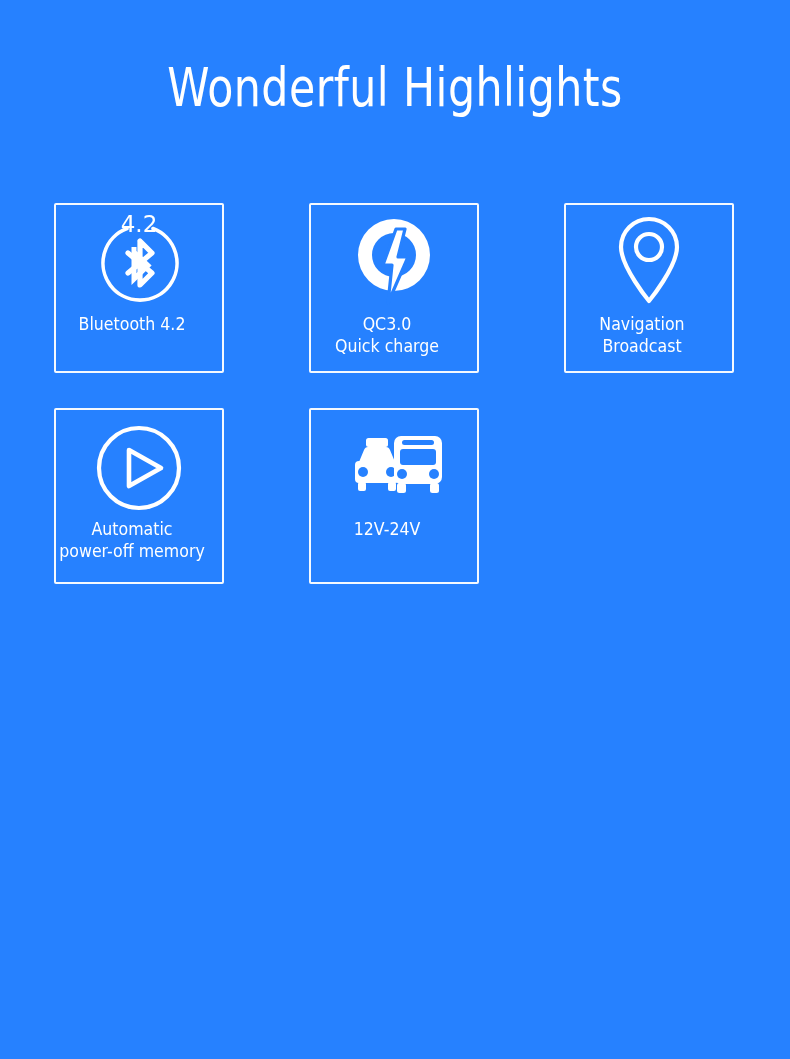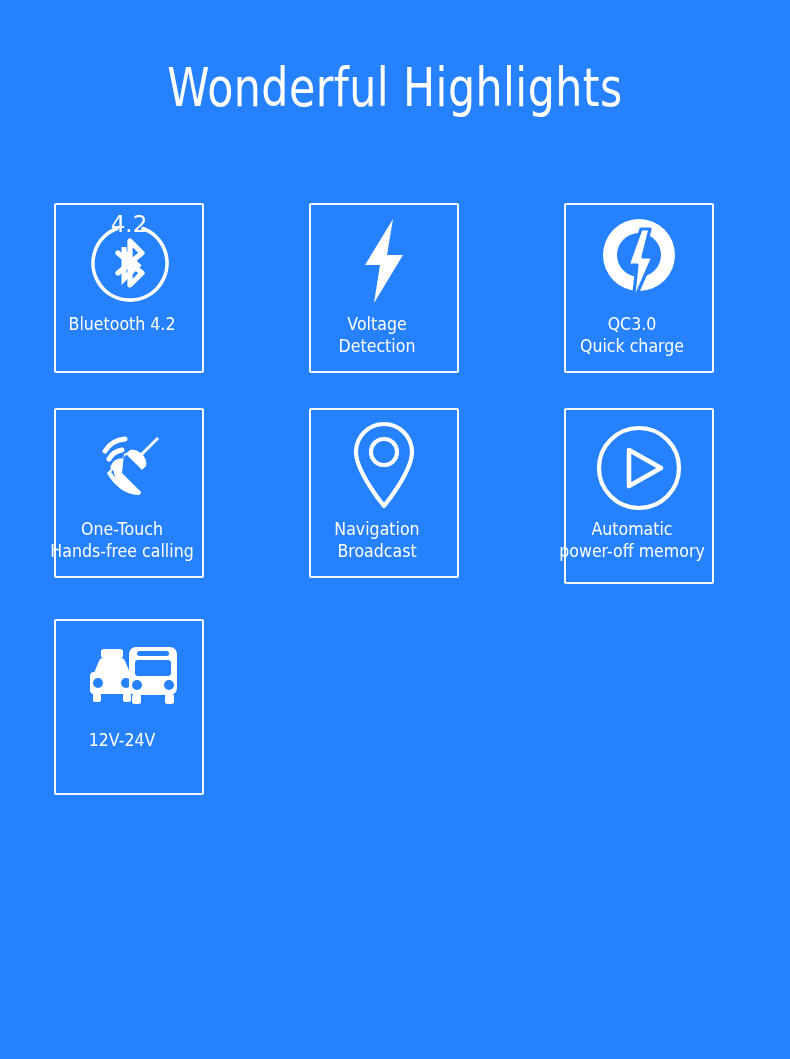--- a/index.html
+++ b/index.html
@@ -43,21 +43,21 @@
     top: 203px;
     left: 54px;
     width: 682px;
     display: grid;
     grid-template-columns: repeat(3, 170px);
     grid-column-gap: 85px;
     grid-row-gap: 35px;
   }
 
   .card {
-    width: 150px;
+    width: 170px;
     height: 170px;
     box-sizing: border-box;
     border: 2px solid rgba(255,255,255,0.95);
     border-radius: 2px;
     display: flex;
     flex-direction: column;
     align-items: center;
     justify-content: flex-start;
     position: relative;
   }
@@ -141,58 +141,34 @@
             <path d="M36 26 L36 58 L50 44.5 L36 31 M36 58 L50 44.5 L36 58 Z" fill="none" stroke="#fff" stroke-width="5" stroke-linejoin="miter"></path>
             <path d="M42 20 L42 64 L54 52 L30 32 M30 52 L54 32 L42 20" fill="none" stroke="#fff" stroke-width="5.2" stroke-linecap="round" stroke-linejoin="round"></path>
           </svg>
           <div class="bt-number">4.2</div>
         </div>
       </div>
       <div class="card-label">Bluetooth 4.2</div>
     </div>
 
 
-    <div class="card">
-      <div class="icon-wrap">
-        <svg width="70" height="96" viewBox="0 0 70 96">
-          <path d="M44 6 L16 52 L31 52 L25 90 L54 42 L38 42 Z" fill="#fff"></path>
-        </svg>
-      </div>
-      <div class="card-label two-line">Voltage
-Detection</div>
-    </div>
 
     <div class="card">
       <div class="icon-wrap">
         <svg width="92" height="96" viewBox="0 0 92 96">
           <path d="M46 6 a36 36 0 1 0 0 72 a36 36 0 1 0 0 -72 Z M46 20 a22 22 0 1 1 0 44 a22 22 0 1 1 0 -44 Z" fill="#fff" fill-rule="evenodd"></path>
           <path d="M48 16 L35 52 L44 52 L40 90 L60 44 L50 44 L57 16 Z" fill="#fff" stroke="#2681FF" stroke-width="3.2" stroke-linejoin="round"></path>
         </svg>
       </div>
       <div class="card-label two-line">QC3.0
 Quick charge</div>
     </div>
 
 
 
-    <div class="card">
-      <div class="icon-wrap">
-        <svg width="92" height="90" viewBox="0 0 92 90">
-          <path d="M70 12 C63 19 60 26 60 30 L48 42 C44 38 40 36 36 36 L20 52 C20 52 30 72 48 72 L66 54 C66 50 64 46 60 42 L72 30 C76 30 83 27 90 20 Z" fill="none" stroke="#fff" stroke-width="0"></path>
-          <path d="M74 16 L58 32 C54 29 50 28 47 29 L43 33 C48 38 54 44 59 49 L63 45 C64 42 63 38 60 34 L76 18 Z" fill="#fff"></path>
-          <path d="M41 35 L24 52 C24 52 35 74 56 74 L58 72 L43 57 L38 62 C34 58 31 55 28 51 L33 46 Z" fill="#fff"></path>
-          <path d="M47 30 L30 47 C30 47 31 60 42 68 C50 74 57 73 57 73 L58 71 L39 52 L41 33 Z" fill="#fff"></path>
-          <path d="M22 30 a26 26 0 0 1 20 -12" fill="none" stroke="#fff" stroke-width="5" stroke-linecap="round"></path>
-          <path d="M26 38 a18 18 0 0 1 13 -9" fill="none" stroke="#fff" stroke-width="5" stroke-linecap="round"></path>
-          <path d="M30 46 a10 10 0 0 1 7 -6" fill="none" stroke="#fff" stroke-width="5" stroke-linecap="round"></path>
-        </svg>
-      </div>
-      <div class="card-label two-line">One-Touch
-Hands-free calling</div>
-    </div>
 
     <div class="card">
       <div class="icon-wrap">
         <svg width="80" height="96" viewBox="0 0 80 96">
           <path d="M40 88 C40 88 68 54 68 34 A28 28 0 1 0 12 34 C12 54 40 88 40 88 Z" fill="none" stroke="#fff" stroke-width="4.2" stroke-linejoin="round"></path>
           <circle cx="40" cy="34" r="13" fill="none" stroke="#fff" stroke-width="4.2"></circle>
         </svg>
       </div>
       <div class="card-label two-line">Navigation
 Broadcast</div>

